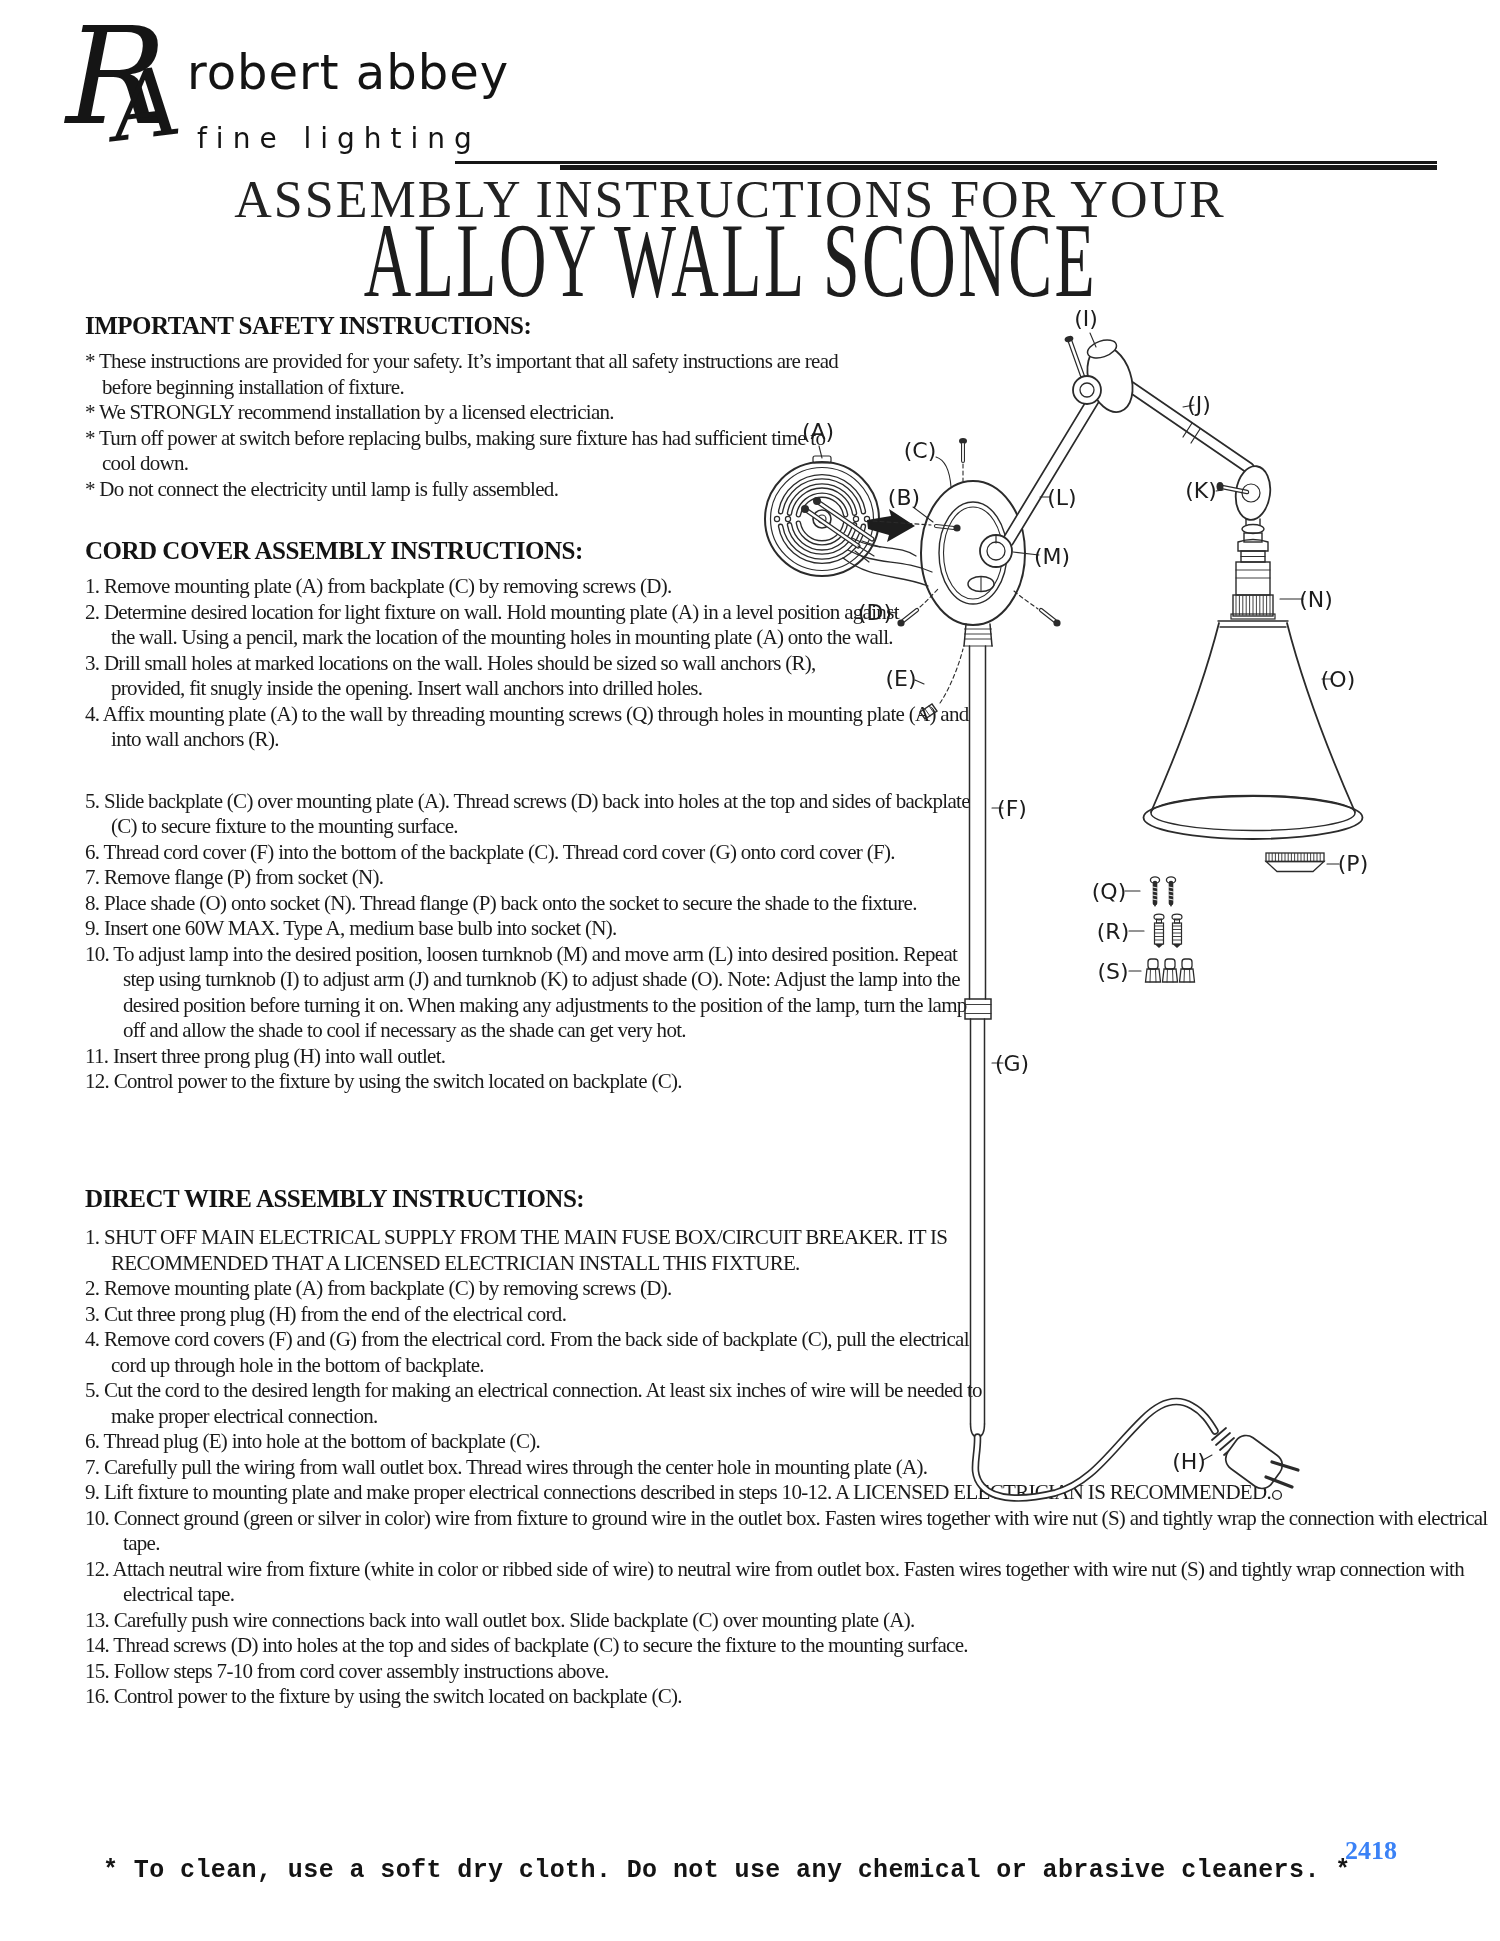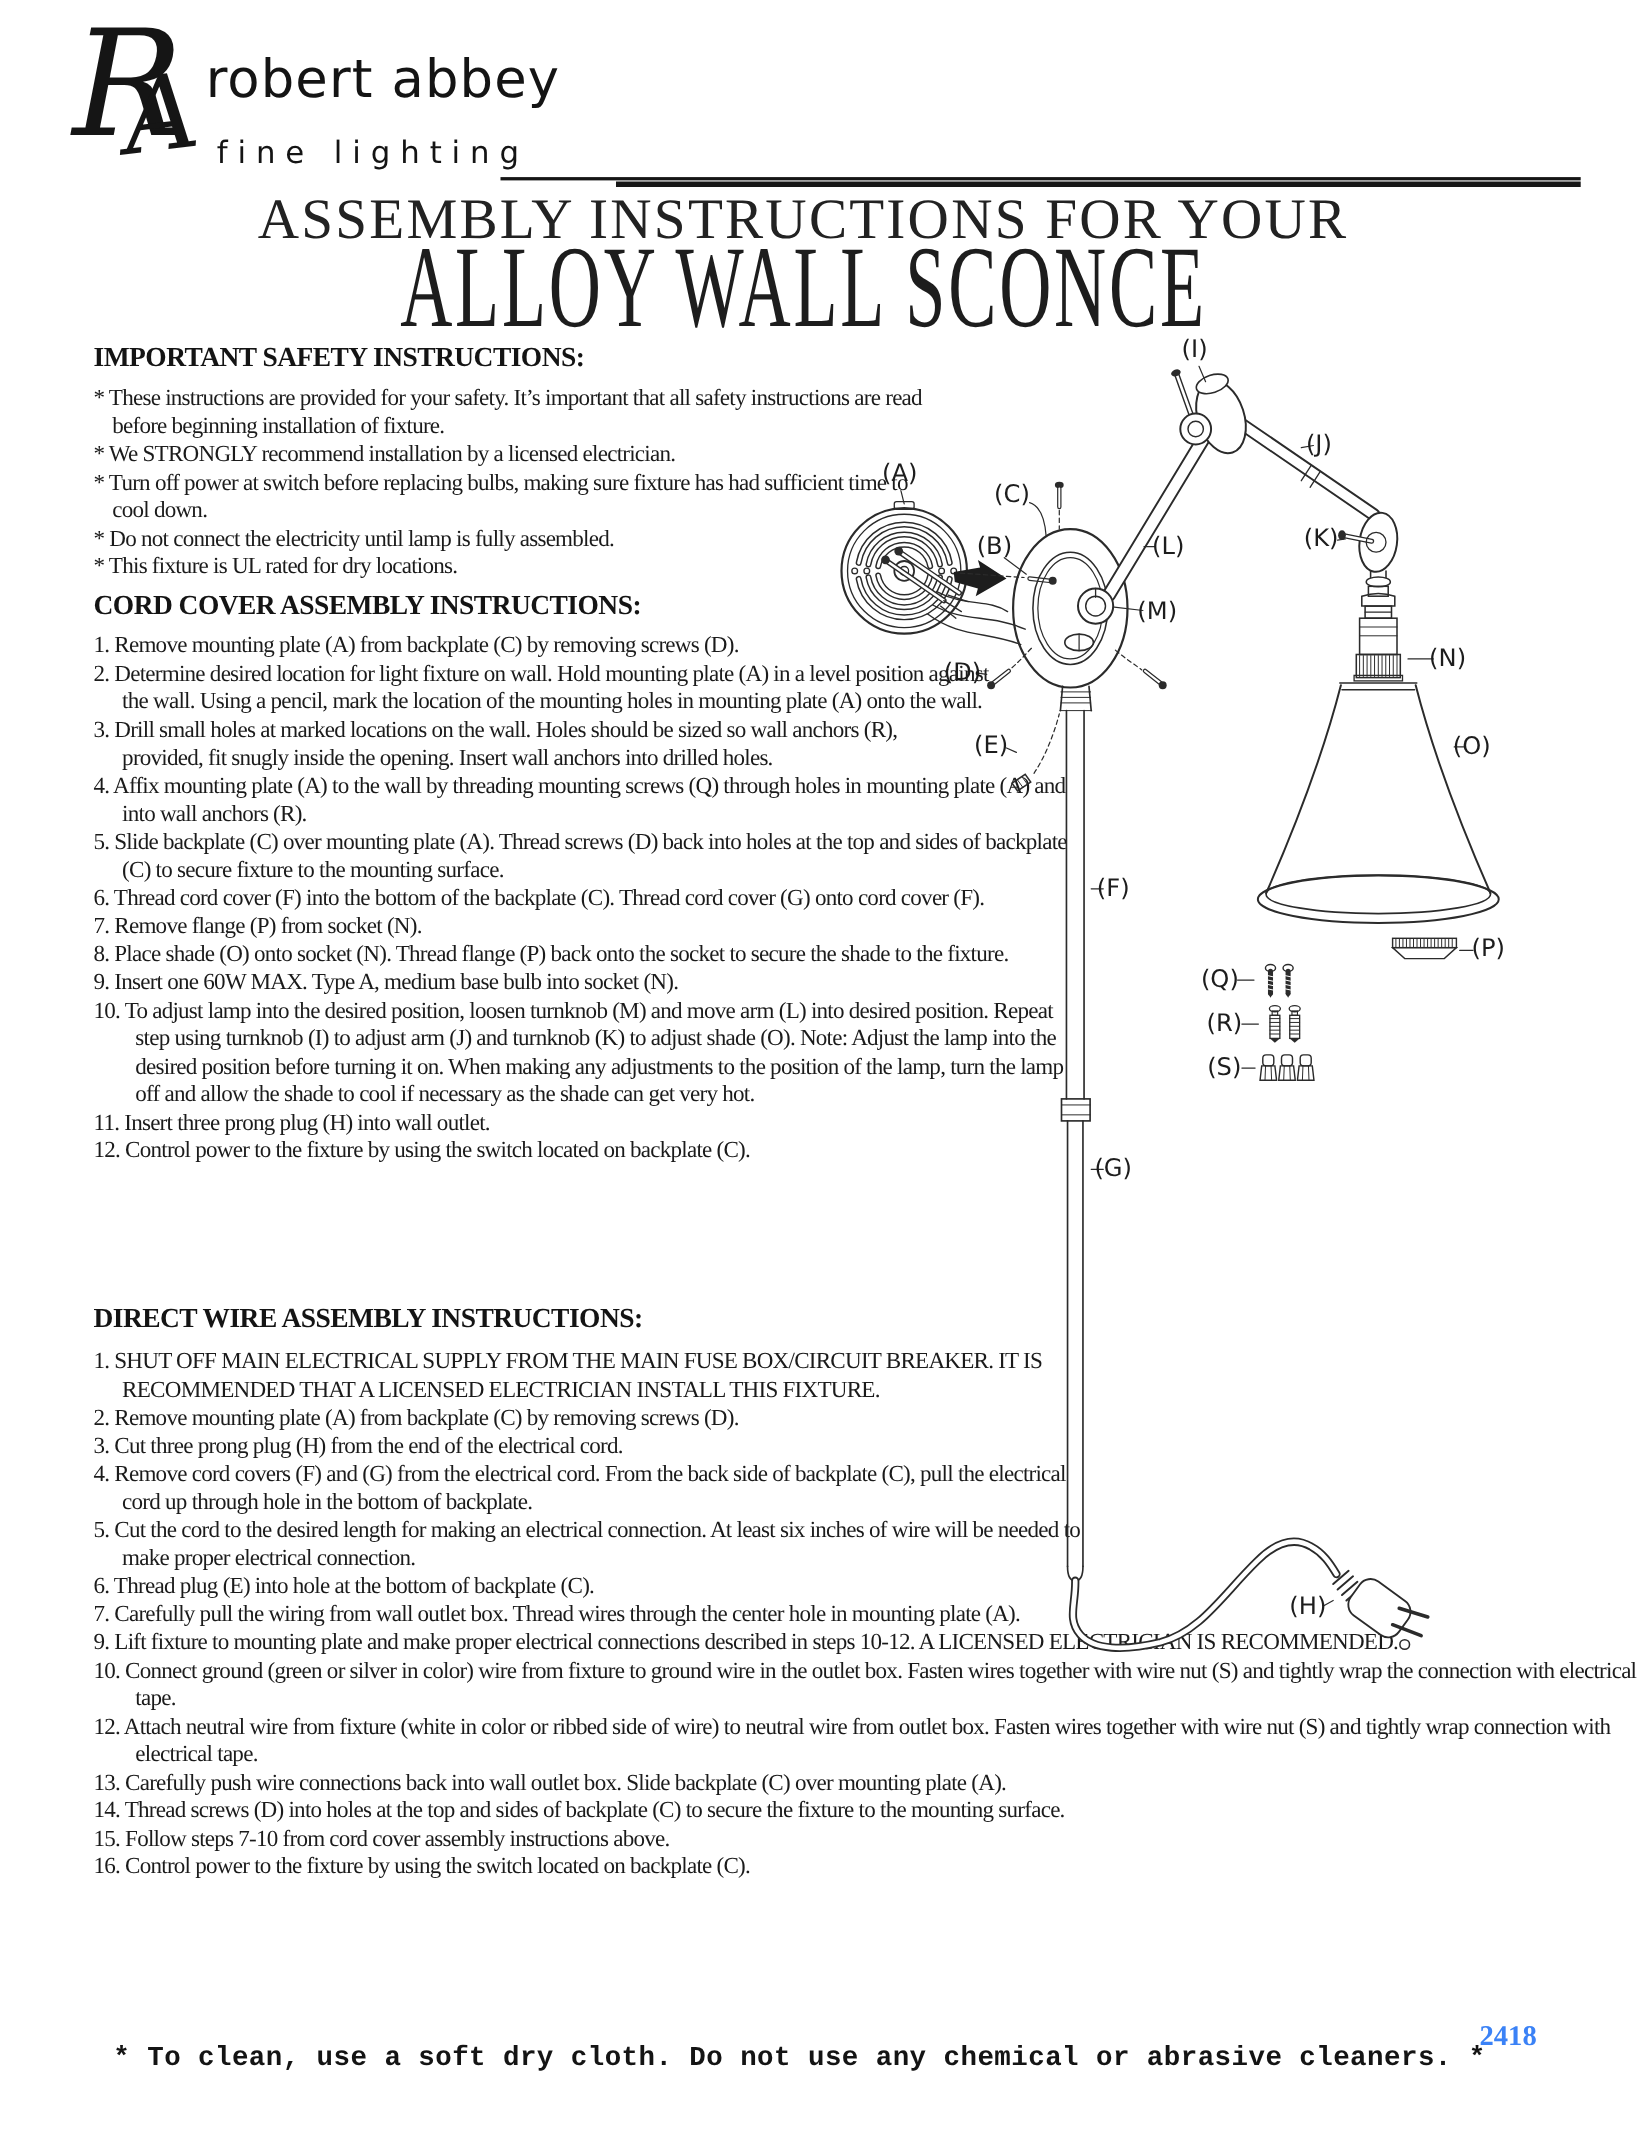--- a/index.html
+++ b/index.html
@@ -57,30 +57,29 @@
   <div class="abs title-band t2">
     <span>ALLOY WALL SCONCE</span>
   </div>
 
   <div class="abs sec-head" style="left:85px;top:312px;">IMPORTANT SAFETY INSTRUCTIONS:</div>
   <div class="abs list" id="safety-list" style="top:349px;">
       <div class="item bull" style="max-width: 750px;">* These instructions are provided for your safety. It’s important that all safety instructions are read before beginning installation of fixture.</div>
       <div class="item bull" style="max-width: 750px;">* We STRONGLY recommend installation by a licensed electrician.</div>
       <div class="item bull" style="max-width: 750px;">* Turn off power at switch before replacing bulbs, making sure fixture has had sufficient time to cool down.</div>
       <div class="item bull" style="max-width: 750px;">* Do not connect the electricity until lamp is fully assembled.</div>
-      <div class="item bull" style="max-width: 750px;">* This fixture is UL rated for dry locations.</div>
     </div>
 
   <div class="abs sec-head" style="left:85px;top:537px;">CORD COVER ASSEMBLY INSTRUCTIONS:</div>
   <div class="abs list" id="cord-list" style="top:574px;">
       <div class="item ind1" style="max-width: 900px;">1. Remove mounting plate (A) from backplate (C) by removing screws (D).</div>
       <div class="item ind1" style="max-width: 800px;">2. Determine desired location for light fixture on wall. Hold mounting plate (A) in a level position against the wall. Using a pencil, mark the location of the mounting holes in mounting plate (A) onto the wall.</div>
       <div class="item ind1" style="max-width: 770px;">3. Drill small holes at marked locations on the wall. Holes should be sized so wall anchors (R), provided, fit snugly inside the opening. Insert wall anchors into drilled holes.</div>
       <div class="item ind1" style="max-width: 885px;">4. Affix mounting plate (A) to the wall by threading mounting screws (Q) through holes in mounting plate (A) and into wall anchors (R).</div>
-      <div class="item ind1" style="max-width: 868px;">5. Slide backplate (C) over mounting plate (A). Thread screws (D) back into holes at the top and sides of backplate (C) to secure fixture to the mounting surface.</div>
+      <div class="item ind1" style="max-width: 868px; margin-top: 36px;">5. Slide backplate (C) over mounting plate (A). Thread screws (D) back into holes at the top and sides of backplate (C) to secure fixture to the mounting surface.</div>
       <div class="item ind1" style="max-width: 880px;">6. Thread cord cover (F) into the bottom of the backplate (C). Thread cord cover (G) onto cord cover (F).</div>
       <div class="item ind1" style="max-width: 900px;">7. Remove flange (P) from socket (N).</div>
       <div class="item ind1" style="max-width: 876px;">8. Place shade (O) onto socket (N). Thread flange (P) back onto the socket to secure the shade to the fixture.</div>
       <div class="item ind1" style="max-width: 900px;">9. Insert one 60W MAX. Type A, medium base bulb into socket (N).</div>
       <div class="item ind2" style="max-width: 868px;">10. To adjust lamp into the desired position, loosen turnknob (M) and move arm (L) into desired position. Repeat step using turnknob (I) to adjust arm (J) and turnknob (K) to adjust shade (O). Note: Adjust the lamp into the desired position before turning it on. When making any adjustments to the position of the lamp, turn the lamp off and allow the shade to cool if necessary as the shade can get very hot.</div>
       <div class="item ind2" style="max-width: 900px;">11. Insert three prong plug (H) into wall outlet.</div>
       <div class="item ind2" style="max-width: 900px;">12. Control power to the fixture by using the switch located on backplate (C).</div>
     </div>
 
   <div class="abs sec-head" style="left:85px;top:1185px;">DIRECT WIRE ASSEMBLY INSTRUCTIONS:</div>

